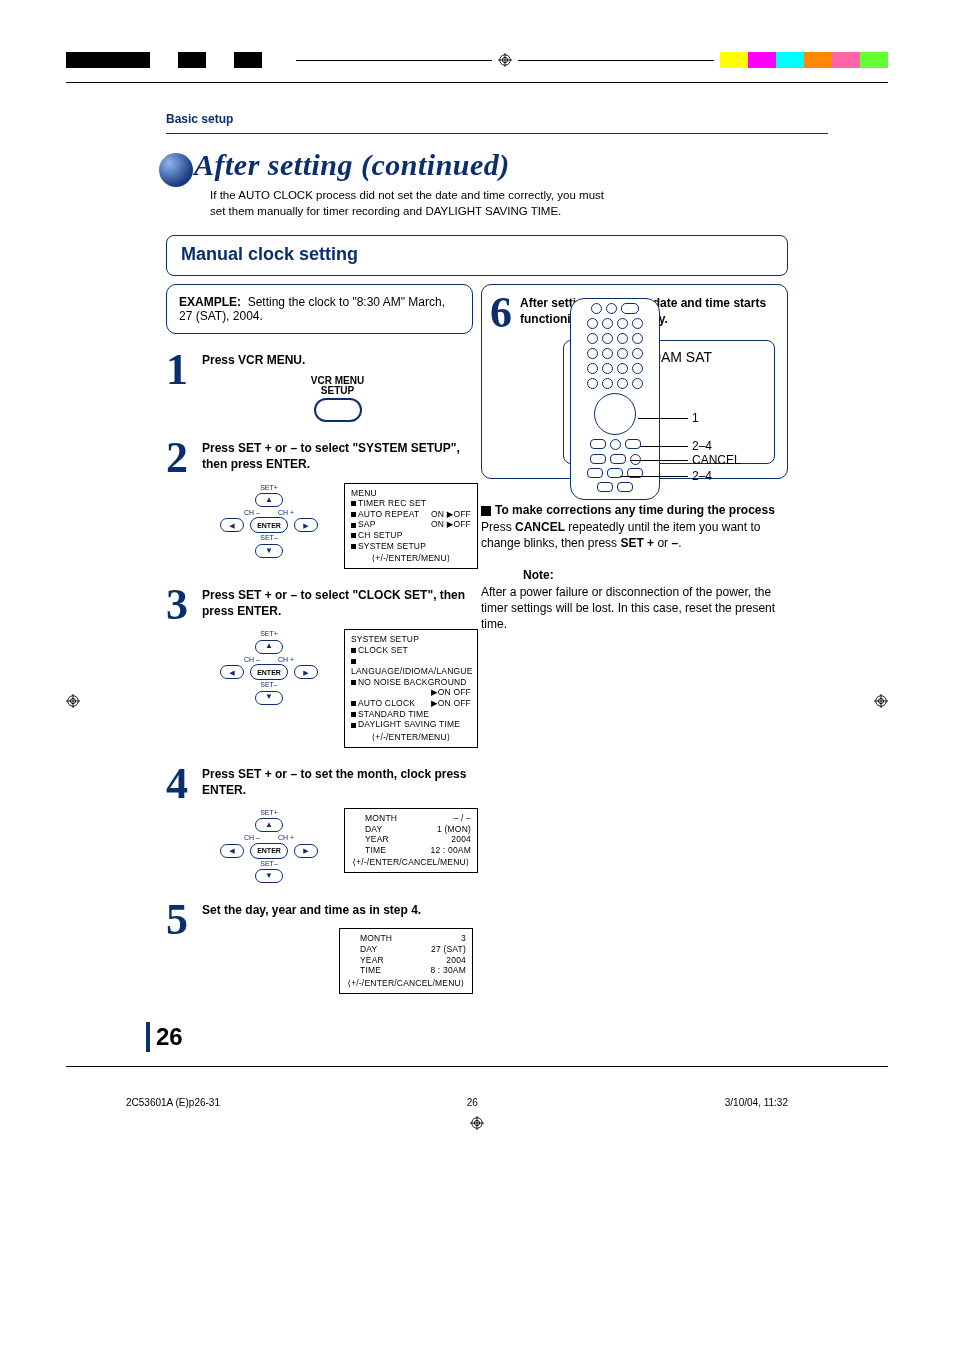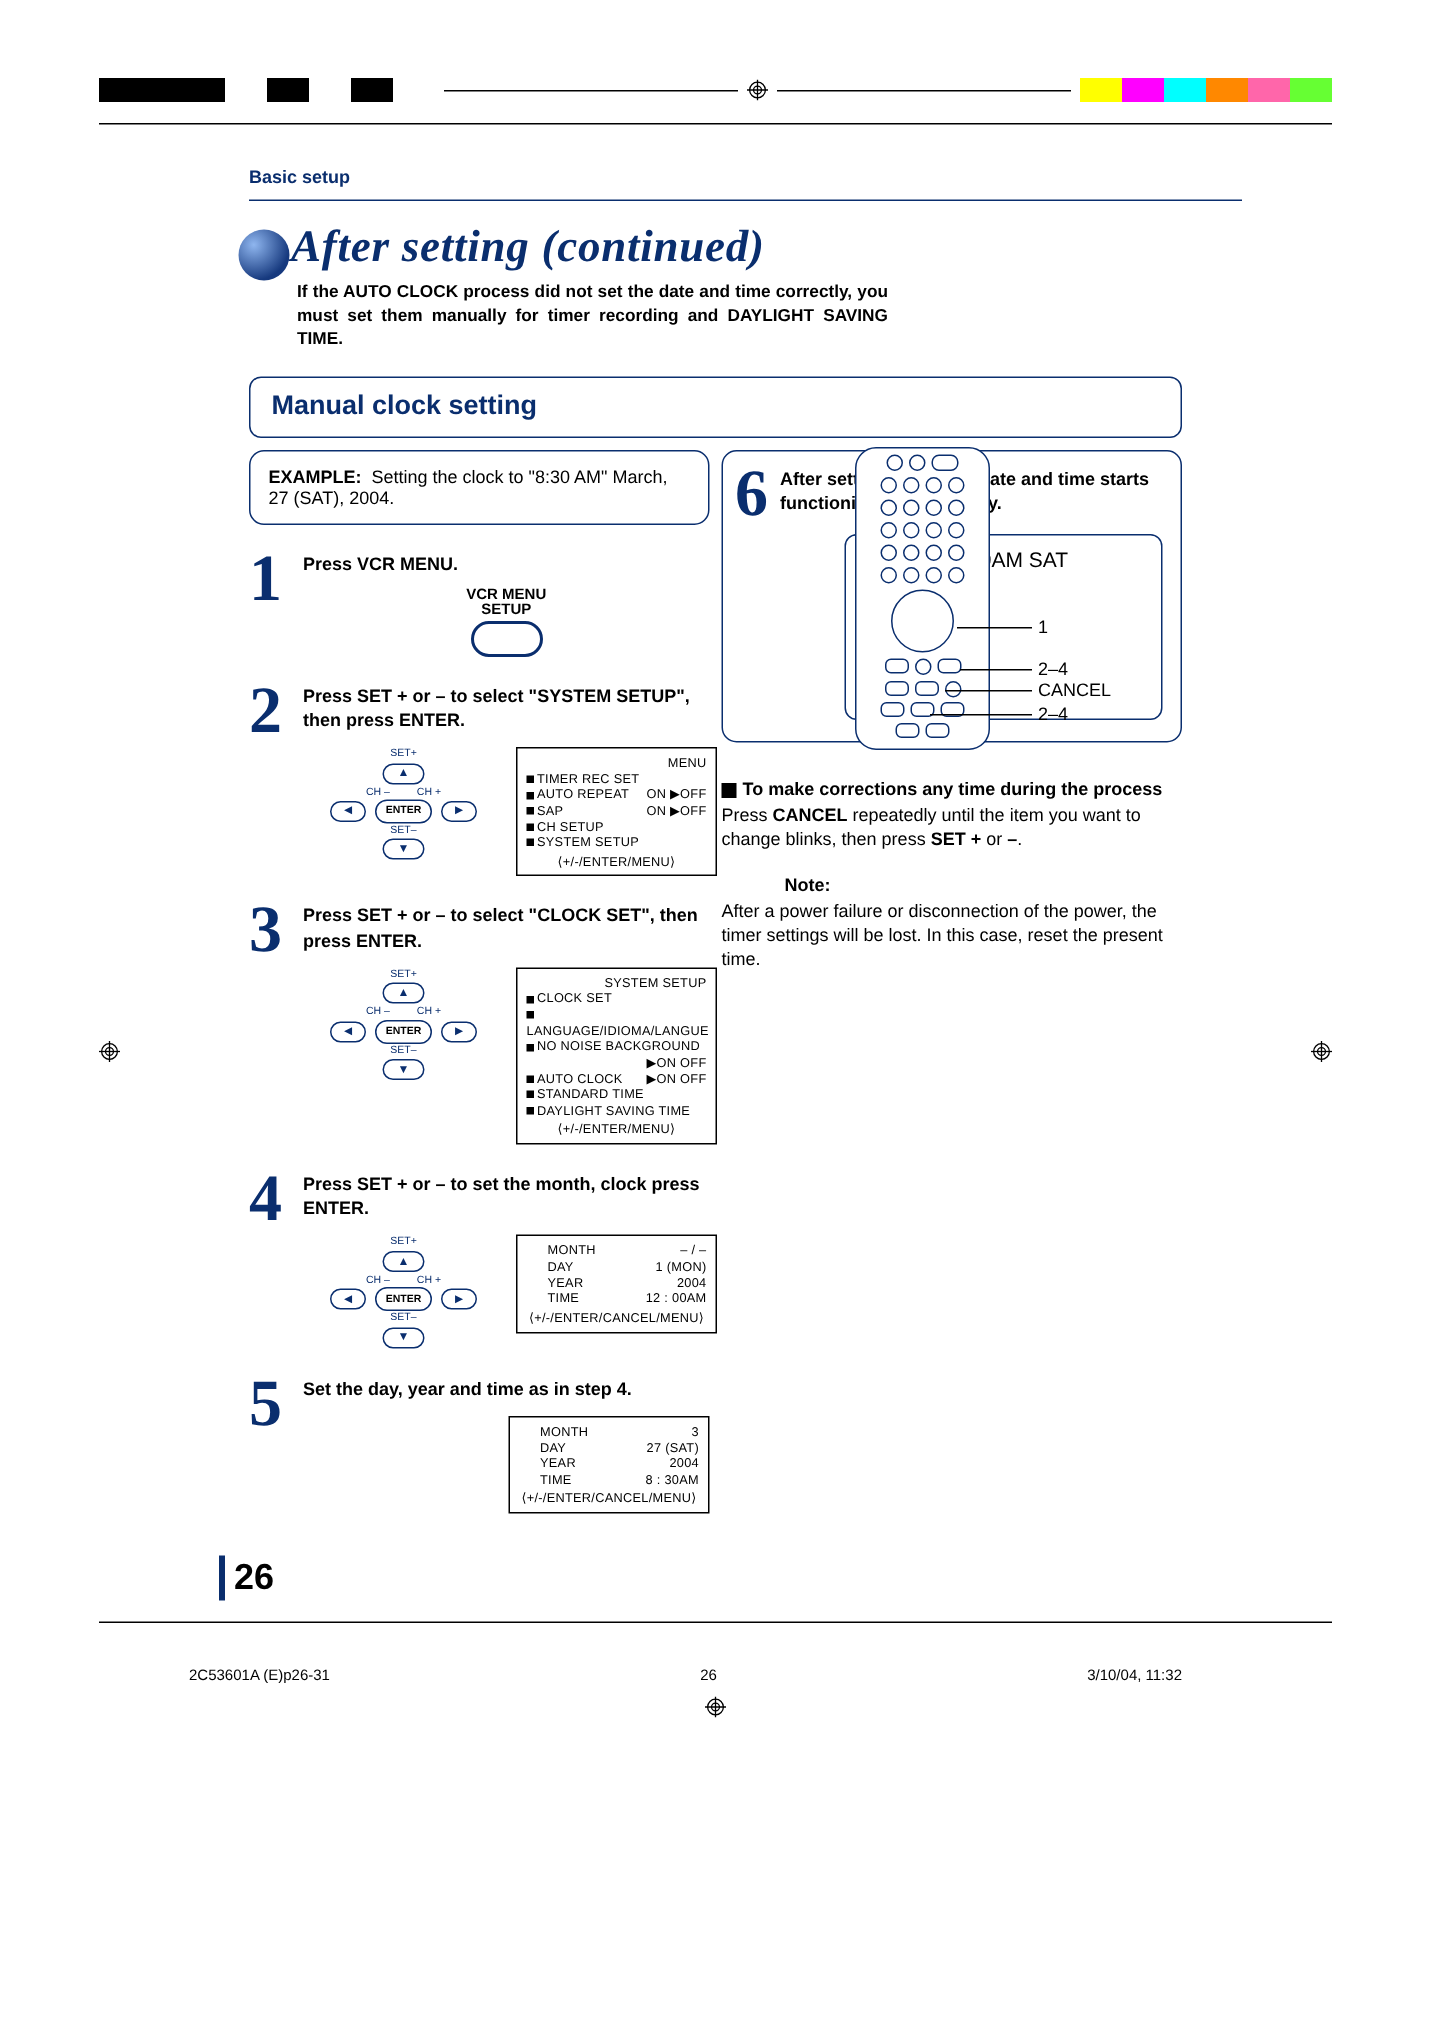--- a/index.html
+++ b/index.html
@@ -36,21 +36,21 @@
   .step-body .bold { font-weight:bold; }
   .step-art { display:flex; align-items:flex-start; gap:20px; margin:10px 0 0 12px; }
   .keypad { width:110px; position:relative; }
   .kp-label { font-size:7px; color:#0a2e6e; text-align:center; }
   .kp-btn { border:1px solid #0a2e6e; border-radius:10px; height:12px; display:flex; align-items:center; justify-content:center; margin:1px auto; }
   .kp-btn.arrow { width:26px; font-size:8px; color:#0a2e6e; }
   .kp-row { display:flex; justify-content:center; gap:6px; align-items:center; }
   .kp-side { width:22px; height:12px; border:1px solid #0a2e6e; border-radius:10px; display:flex; align-items:center; justify-content:center; font-size:7px; color:#0a2e6e; }
   .kp-enter { width:36px; height:14px; border:1.5px solid #0a2e6e; border-radius:10px; display:flex; align-items:center; justify-content:center; font-size:7px; font-weight:bold; background:#fff; }
   .osd { border:1px solid #000; padding:4px 6px; font-size:8.5px; line-height:1.25; width:120px; font-family: Arial, sans-serif; letter-spacing:0.2px; }
-  .osd .hdr { text-align:right; }
+  .osd .hdr { text-align:left; }
   .osd-row { display:flex; }
   .osd-row .l { flex:1; }
   .osd-row .r { flex:0 0 auto; }
   .osd .foot { text-align:center; margin-top:2px; }
   .sq { display:inline-block; width:5px; height:5px; background:#000; margin-right:2px; vertical-align:middle; }
   .vcr-menu-btn { margin:8px 0 0 0; }
   .vcr-menu-btn .t { font-size:10px; font-weight:bold; text-align:center; line-height:1; }
   .vcr-menu-btn .b { width:44px; height:20px; border:2px solid #0a2e6e; border-radius:12px; margin:2px auto 0 auto; }
   .right-top-box { border:1.5px solid #0a2e6e; border-radius:10px; padding:10px 12px 14px 8px; }
   .tv-screen { border:1.5px solid #0a2e6e; border-radius:8px; width:190px; height:106px; margin:10px 0 0 auto; padding:8px 10px; font-size:14px; text-align:center; }
@@ -110,21 +110,21 @@
         <defs>
             <radialGradient id="g1" cx="30%" cy="30%" r="70%">
           <stop offset="0%" stop-color="#8fb6ef"></stop>
               <stop offset="100%" stop-color="#16397e"></stop>
         </radialGradient>
           </defs>
         <circle cx="18" cy="18" r="17" fill="url(#g1)"></circle>
       </svg>
       <div>
         <div class="title-text">After setting (continued)</div>
-        <div class="intro" style="margin-left:4px;font-weight:bold;">If the AUTO CLOCK process did not set the date and time correctly, you must set them manually for timer recording and DAYLIGHT SAVING TIME.</div>
+        <div class="intro" style="margin-left:16px;">If the AUTO CLOCK process did not set the date and time correctly, you must set them manually for timer recording and DAYLIGHT SAVING TIME.</div>
       </div>
     </div>
 
     <div class="remote-container">
       <div class="remote-body">
         <div class="rbtnrow">
             <span class="rb"></span>
             <span class="rb"></span>
             <span class="rb wide"></span>
           </div>

